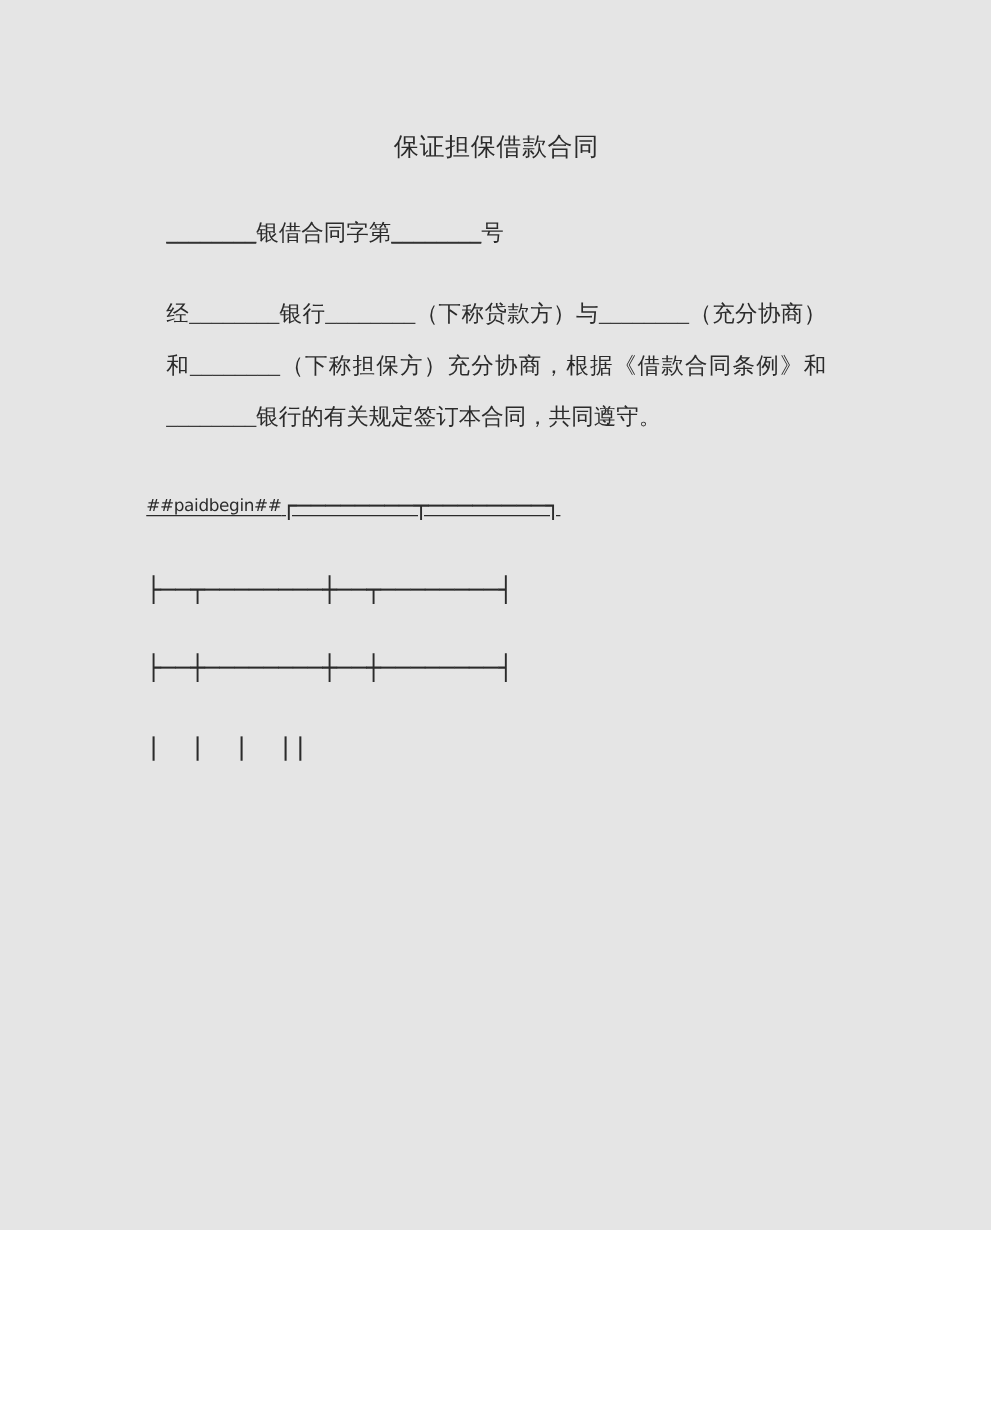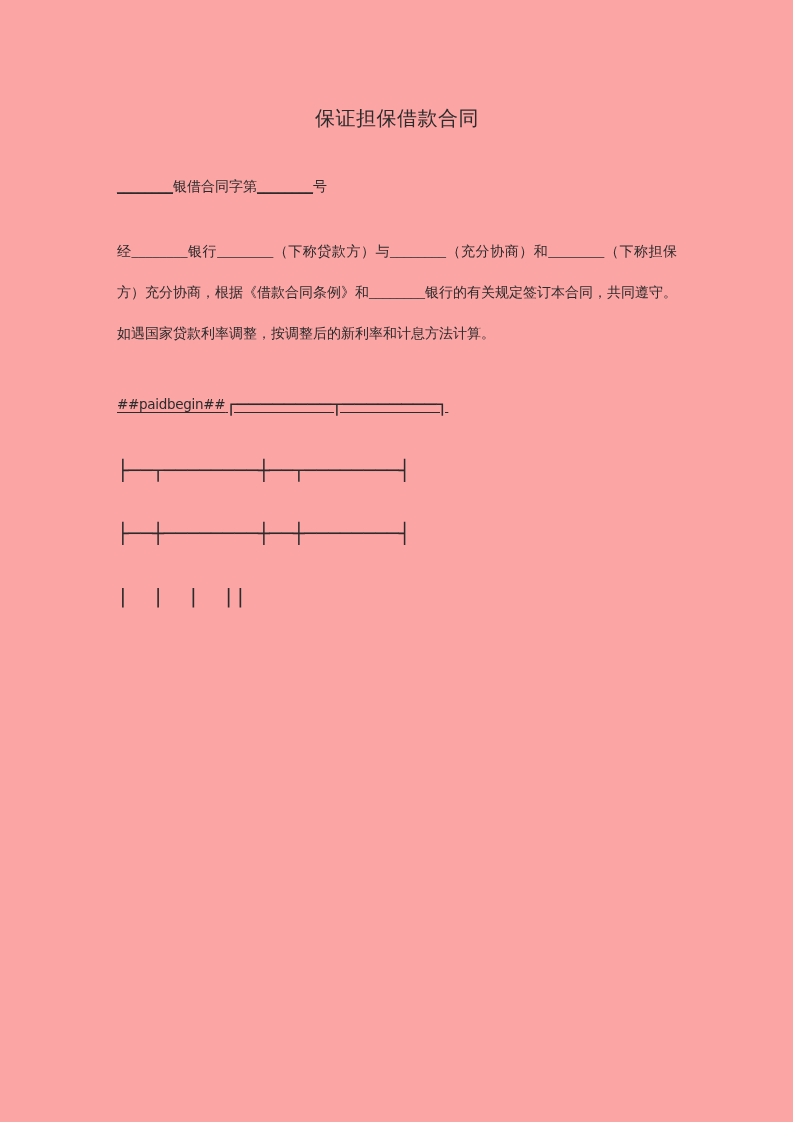--- a/index.html
+++ b/index.html
@@ -3,49 +3,49 @@
 <meta charset="utf-8">
 <style>
   html, body {
     margin: 0;
     padding: 0;
     background: #ffffff;
   }
   .page {
     position: relative;
     width: 793px;
-    height: 1122px;
-    background: #fca5a5;
+    height: 984px;
+    background: #e5e5e5;
     overflow: hidden;
     font-family: "Liberation Serif", "DejaVu Serif", serif;
     color: #2b2b2b;
   }
   .content {
     position: absolute;
     left: 117px;
     top: 0;
     width: 560px;
   }
   .doc-title {
     text-align: center;
     font-size: 20px;
     line-height: 44px;
     margin-top: 96px;
     color: #2b2b2b;
     letter-spacing: 0.5px;
     white-space: nowrap;
   }
   .para {
-    font-size: 14px;
+    font-size: 18px;
     line-height: 41px;
     text-align: justify;
     text-align-last: left;
     text-justify: inter-character;
     color: #2b2b2b;
-    margin: 0;
+    margin: 16px;
   }
   .para.spaced-top-1 { margin-top: 26px; }
   .para.spaced-top-2 { margin-top: 24px; }
   .para.spaced-top-3 { margin-top: 26px; }
   .blank {
     text-decoration: underline;
     text-underline-offset: 2px;
     letter-spacing: 0px;
   }
   .table-block {
@@ -108,21 +108,20 @@
 <div class="page">
   <div class="content">
 
     <div class="doc-title">保证担保借款合同</div>
 
     <p class="para spaced-top-1"><span class="blank">________</span><span>银借合同字第</span><span class="blank">________</span><span>号</span></p>
 
     <p class="para spaced-top-2">经________银行________（下称贷款方）与________（充分协商）和________（下称担保方）充分协商，根据《借款合同条例》和________银行的有关规定签订本合同，共同遵守。</p>
 
 
-    <p class="para">如遇国家贷款利率调整，按调整后的新利率和计息方法计算。</p>
 
 
     <div class="table-block">
 
       <div class="marker-line"><span class="marker">##paidbegin##</span><span class="rule">┌────────┬────────┐</span></div>
 
 
       <p class="rule-row gap-a">├──┬────────┼──┬────────┤</p>
 
 

